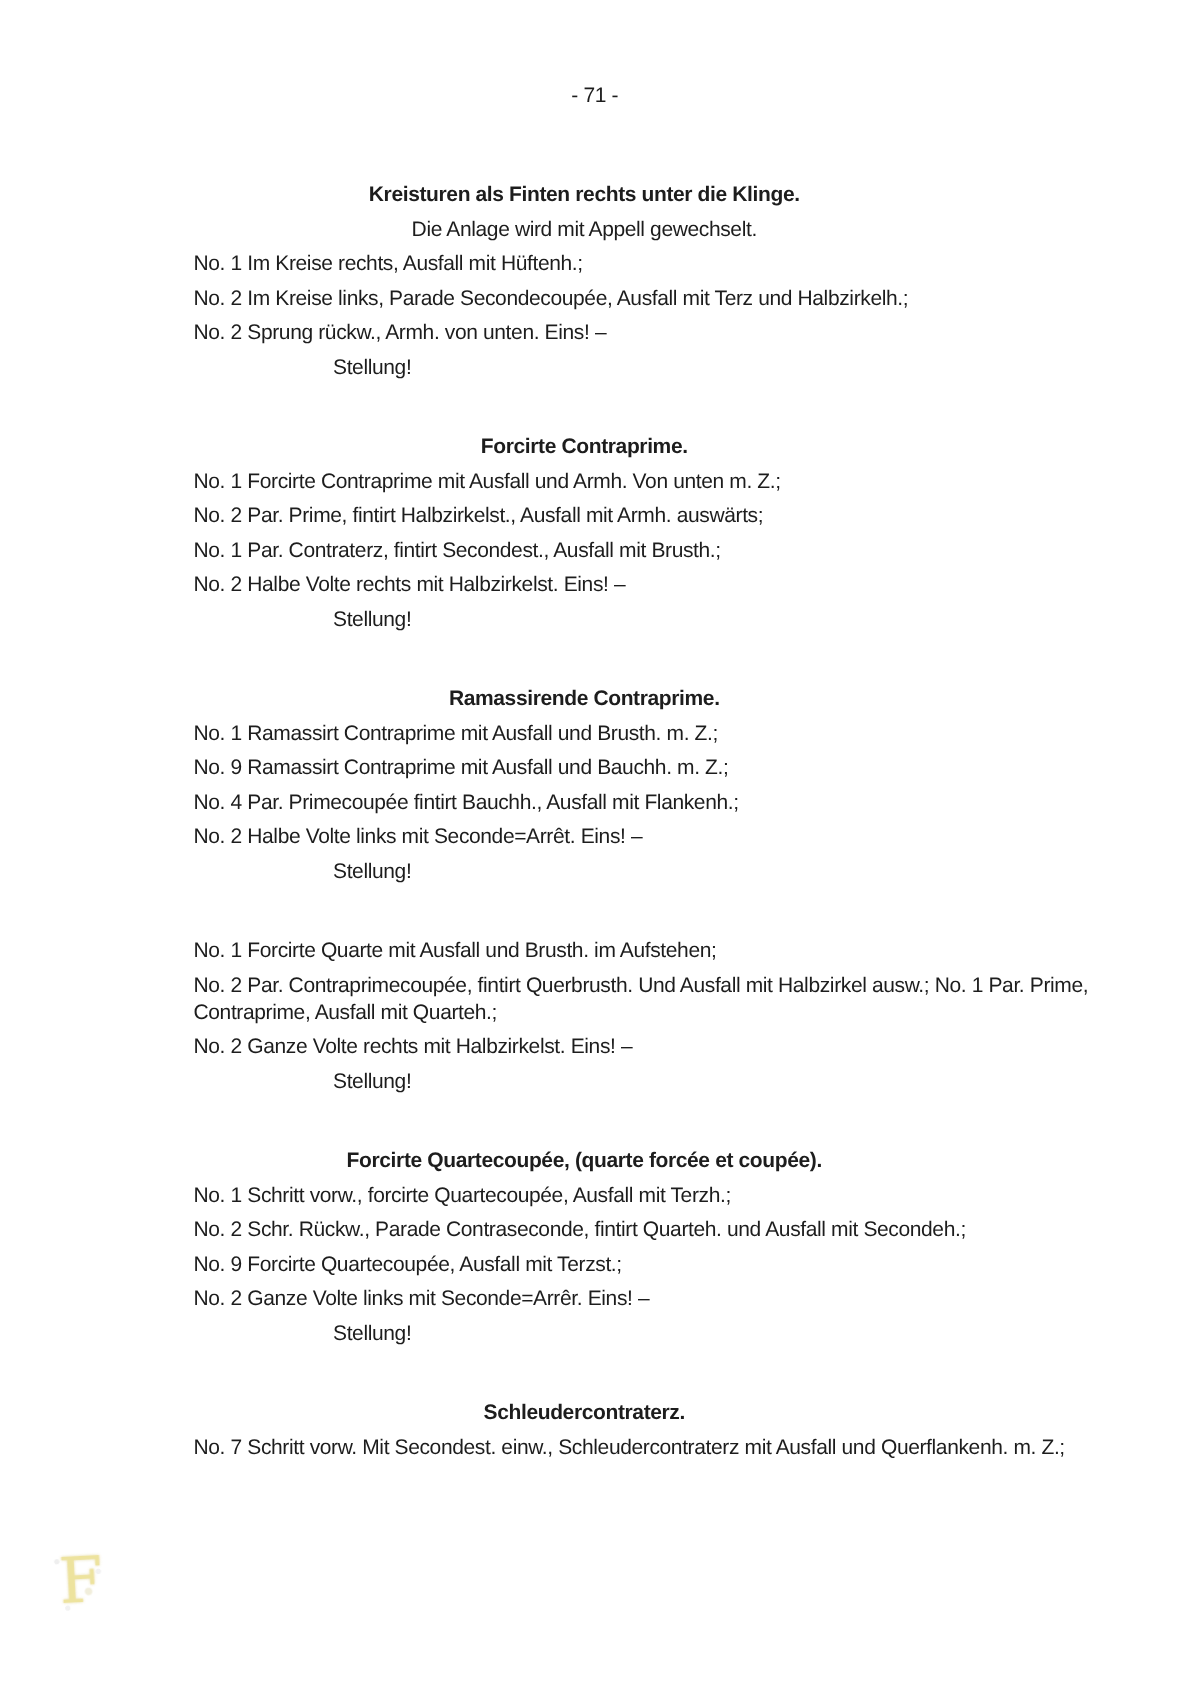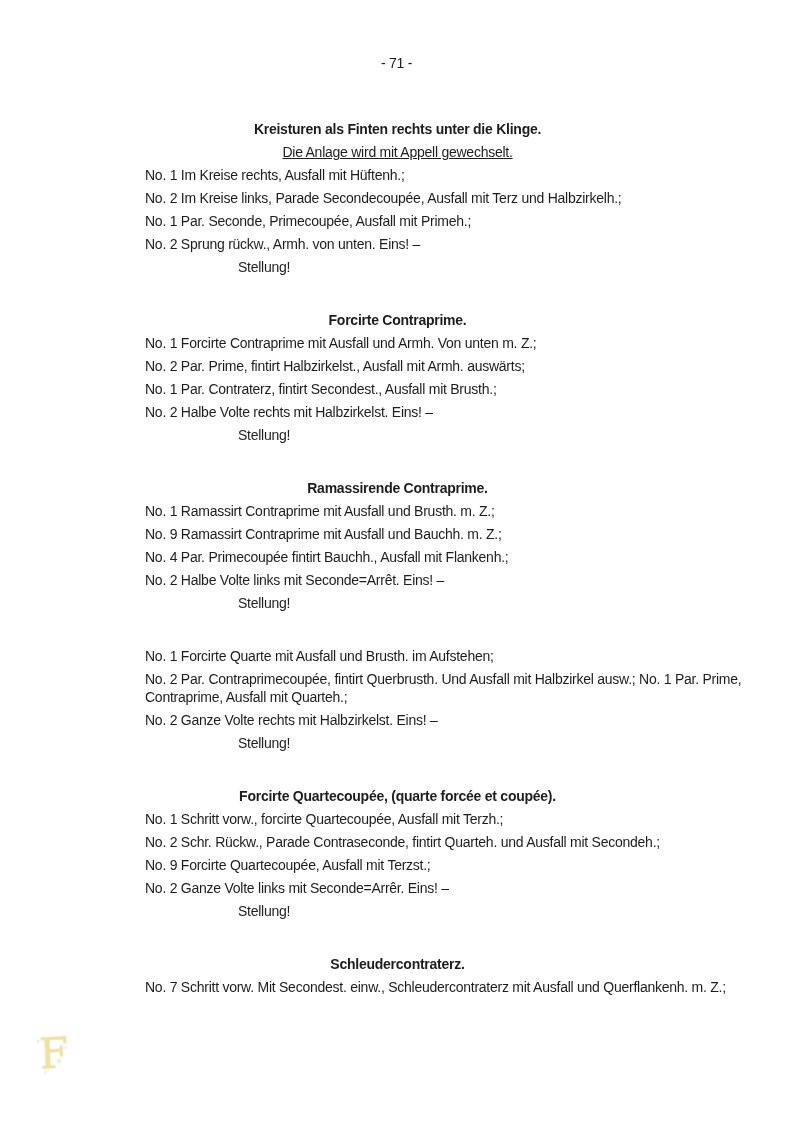--- a/index.html
+++ b/index.html
@@ -18,36 +18,35 @@
     position: absolute;
     top: 52px;
     left: 0;
     right: 0;
     text-align: center;
     line-height: 23px;
   }
   .content {
     position: absolute;
     top: 118px;
-    left: 145px;
+    left: 129px;
     right: 143px;
   }
   .section { margin-bottom: 30px; }
   .section:last-child { margin-bottom: 0; }
   .heading {
     font-weight: bold;
     text-align: center;
     line-height: 23px;
     white-space: nowrap;
   }
   .sub {
     text-align: center;
     line-height: 23px;
     white-space: nowrap;
-    text-decoration: underline;
   }
   .line {
     line-height: 23px;
     white-space: nowrap;
   }
   .line.cont { margin-top: -5px; }
   .stellung {
     line-height: 23px;
     padding-left: 93px;
   }
@@ -79,21 +78,20 @@
 
 <div class="page">
   <div class="page-num">- 71 -</div>
 
   <div class="content" id="sections-root">
       <div class="section">
         <div class="heading">Kreisturen als Finten rechts unter die Klinge.</div>
         <div class="sub">Die Anlage wird mit Appell gewechselt.</div>
         <div class="line">No. 1 Im Kreise rechts, Ausfall mit Hüftenh.;</div>
         <div class="line">No. 2 Im Kreise links, Parade Secondecoupée, Ausfall mit Terz und Halbzirkelh.;</div>
-        <div class="line">No. 1 Par. Seconde, Primecoupée, Ausfall mit Primeh.;</div>
         <div class="line">No. 2 Sprung rückw., Armh. von unten. Eins! –</div>
         <div class="stellung">Stellung!</div>
       </div>
       <div class="section">
         <div class="heading">Forcirte Contraprime.</div>
         <div class="line">No. 1 Forcirte Contraprime mit Ausfall und Armh. Von unten m. Z.;</div>
         <div class="line">No. 2 Par. Prime, fintirt Halbzirkelst., Ausfall mit Armh. auswärts;</div>
         <div class="line">No. 1 Par. Contraterz, fintirt Secondest., Ausfall mit Brusth.;</div>
         <div class="line">No. 2 Halbe Volte rechts mit Halbzirkelst. Eins! –</div>
         <div class="stellung">Stellung!</div>

